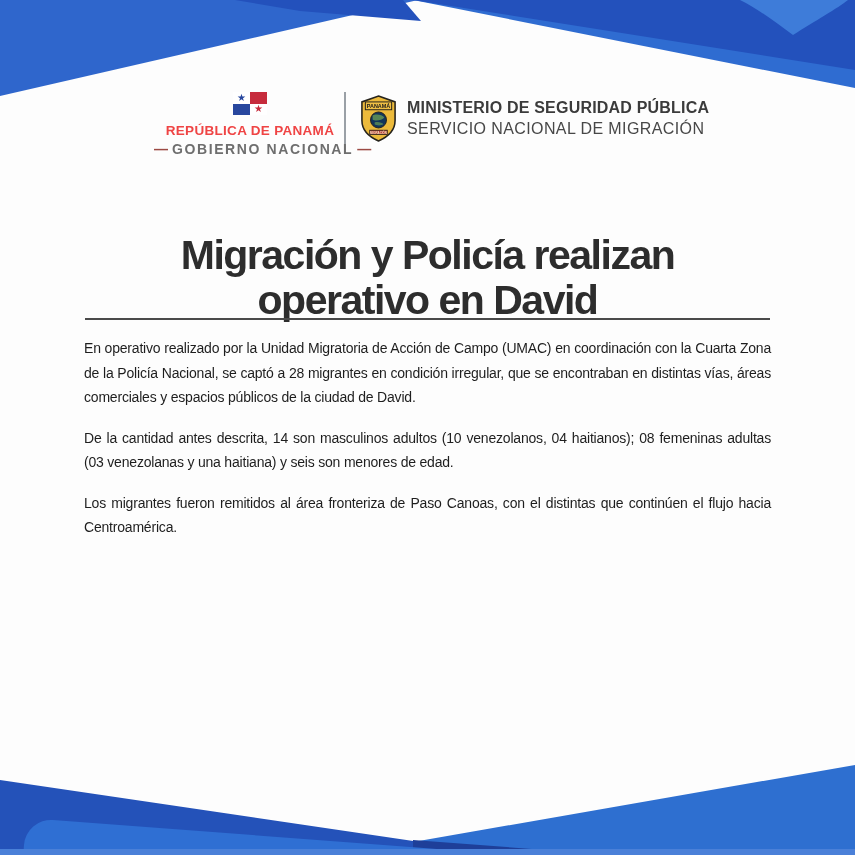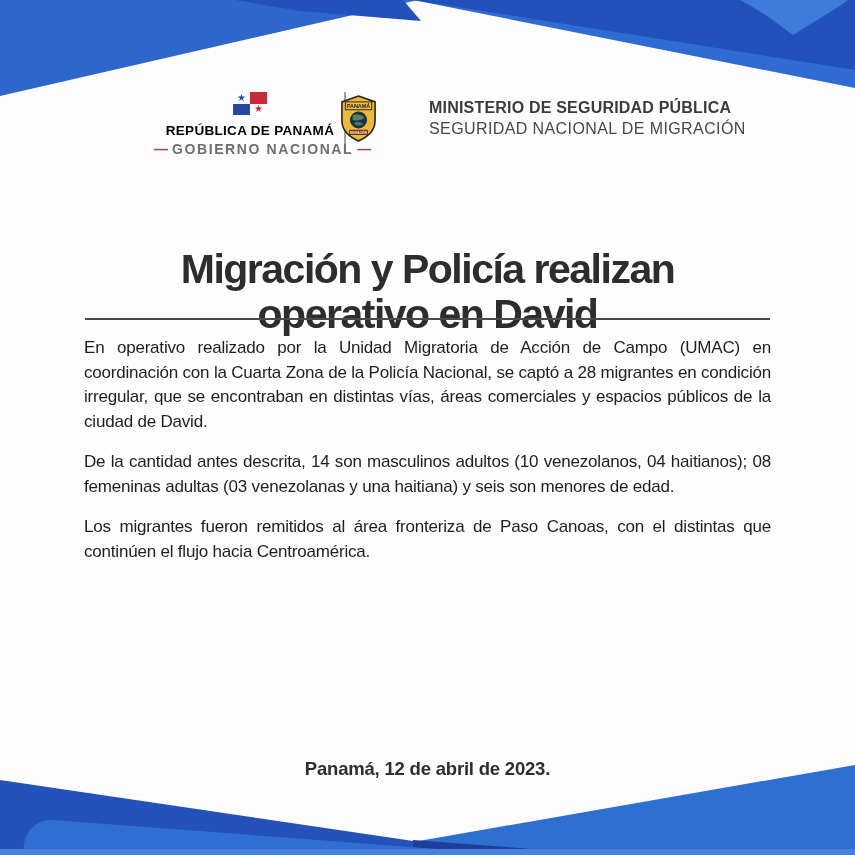--- a/index.html
+++ b/index.html
@@ -16,41 +16,41 @@
   .flag{width:34px;height:23px;margin:0 auto;display:grid;
         grid-template-columns:1fr 1fr;grid-template-rows:1fr 1fr;}
   .flag .q{display:flex;align-items:center;justify-content:center;}
   .q-tl{background:#ffffff;}
   .q-tr{background:#C62B3C;}
   .q-bl{background:#28479E;}
   .q-br{background:#ffffff;}
   .star{font-style:normal;font-size:10px;line-height:1;}
   .star.blue{color:#28479E;}
   .star.red{color:#C62B3C;}
-  .rep-title{margin-top:8px;font-weight:bold;font-size:13.5px;color:#000000;letter-spacing:.3px;white-space:nowrap;}
+  .rep-title{margin-top:8px;font-weight:bold;font-size:13.5px;color:#ef4444;letter-spacing:.3px;white-space:nowrap;}
   .rep-sub{margin-top:3px;font-size:14px;font-weight:bold;color:#6e6e6e;letter-spacing:1.6px;white-space:nowrap;}
   .rep-sub .dash{color:#9c4a44;letter-spacing:0;margin:0 4px;}
 
   .vline{position:absolute;left:344px;top:92px;width:2px;height:52px;background:#9aa0a6;}
 
-  .ministry{position:absolute;left:339px;top:95px;display:flex;align-items:center;gap:42px;}
+  .ministry{position:absolute;left:359px;top:95px;display:flex;align-items:center;}
   .badge{width:39px;height:47px;flex:0 0 auto;}
   .min-text{margin-left:9px;}
   .min-l1{font-size:16px;font-weight:bold;color:#3b3b3b;letter-spacing:.2px;white-space:nowrap;}
   .min-l2{font-size:16px;color:#474747;letter-spacing:.4px;margin-top:3px;white-space:nowrap;}
 
   
-  .title{position:absolute;top:220px;left:0;width:100%;text-align:center;
+  .title{position:absolute;top:206px;left:0;width:100%;text-align:center;
          font-weight:bold;font-size:41px;line-height:45px;color:#2d2d2d;letter-spacing:-1.5px;}
   .title span{display:block;}
   .rule{position:absolute;top:318px;left:85px;width:685px;height:2px;background:#4a4a4a;}
 
   
   .bodytext{position:absolute;top:336px;left:84px;width:687px;}
-  .bodytext p{margin:0 0 16px 0;font-size:17px;line-height:24.5px;color:#1e1e1e;
+  .bodytext p{margin:0 0 16px 0;font-size:14px;line-height:24.5px;color:#1e1e1e;
               text-align:justify;letter-spacing:-.2px;}
 
   
   .dateline{position:absolute;top:758px;left:0;width:100%;text-align:center;
             font-weight:bold;font-size:18.5px;color:#2e2e2e;letter-spacing:-.2px;}
 </style>
 </head>
 <body>
 
 <div class="canvas">
@@ -99,32 +99,31 @@
         <rect x="6.5" y="7" width="27" height="8" fill="#F0C044" stroke="#26231C" stroke-width="1"></rect>
         <text x="20" y="13.4" font-size="5.6" font-weight="bold" text-anchor="middle" fill="#1A1A1A">PANAMÁ</text>
         <circle cx="20" cy="25.5" r="8.2" fill="#12355B" stroke="#26231C" stroke-width="1"></circle>
         <path d="M14 21 C17 19 24 20 26 23 C24 26 16 27 14 25 Z" fill="#5E8F55" opacity="0.9"></path>
         <path d="M16 28 C19 27 24 28 25 30 C22 32 17 31 16 30 Z" fill="#5E8F55" opacity="0.8"></path>
         <rect x="11" y="36" width="18" height="4.4" fill="#B23230" stroke="#26231C" stroke-width="0.8"></rect>
         <text x="20" y="39.6" font-size="3" font-weight="bold" text-anchor="middle" fill="#F7E9C4">MIGRACIÓN</text>
       </svg>
       <div class="min-text">
         <div class="min-l1">MINISTERIO DE SEGURIDAD PÚBLICA</div>
-        <div class="min-l2">SEGURIDAD NACIONAL DE MIGRACIÓN</div>
+        <div class="min-l2">SERVICIO NACIONAL DE MIGRACIÓN</div>
       </div>
     </div>
 
     <h1 class="title">
       <span>Migración y Policía realizan</span>
       <span>operativo en David</span>
     </h1>
     <div class="rule"></div>
 
     <main class="bodytext">
       <p>En operativo realizado por la Unidad Migratoria de Acción de Campo (UMAC) en coordinación con la Cuarta Zona de la Policía Nacional, se captó a 28 migrantes en condición irregular, que se encontraban en distintas vías, áreas comerciales y espacios públicos de la ciudad de David.</p>
       <p>De la cantidad antes descrita, 14 son masculinos adultos (10 venezolanos, 04 haitianos); 08 femeninas adultas (03 venezolanas y una haitiana) y seis son menores de edad.</p>
       <p>Los migrantes fueron remitidos al área fronteriza de Paso Canoas, con el distintas que continúen el flujo hacia Centroamérica.</p>
     </main>
 
-    <div class="dateline">Panamá, 12 de abril de 2023.</div>
 
   </div>
 </div>
 
 </body></html>

